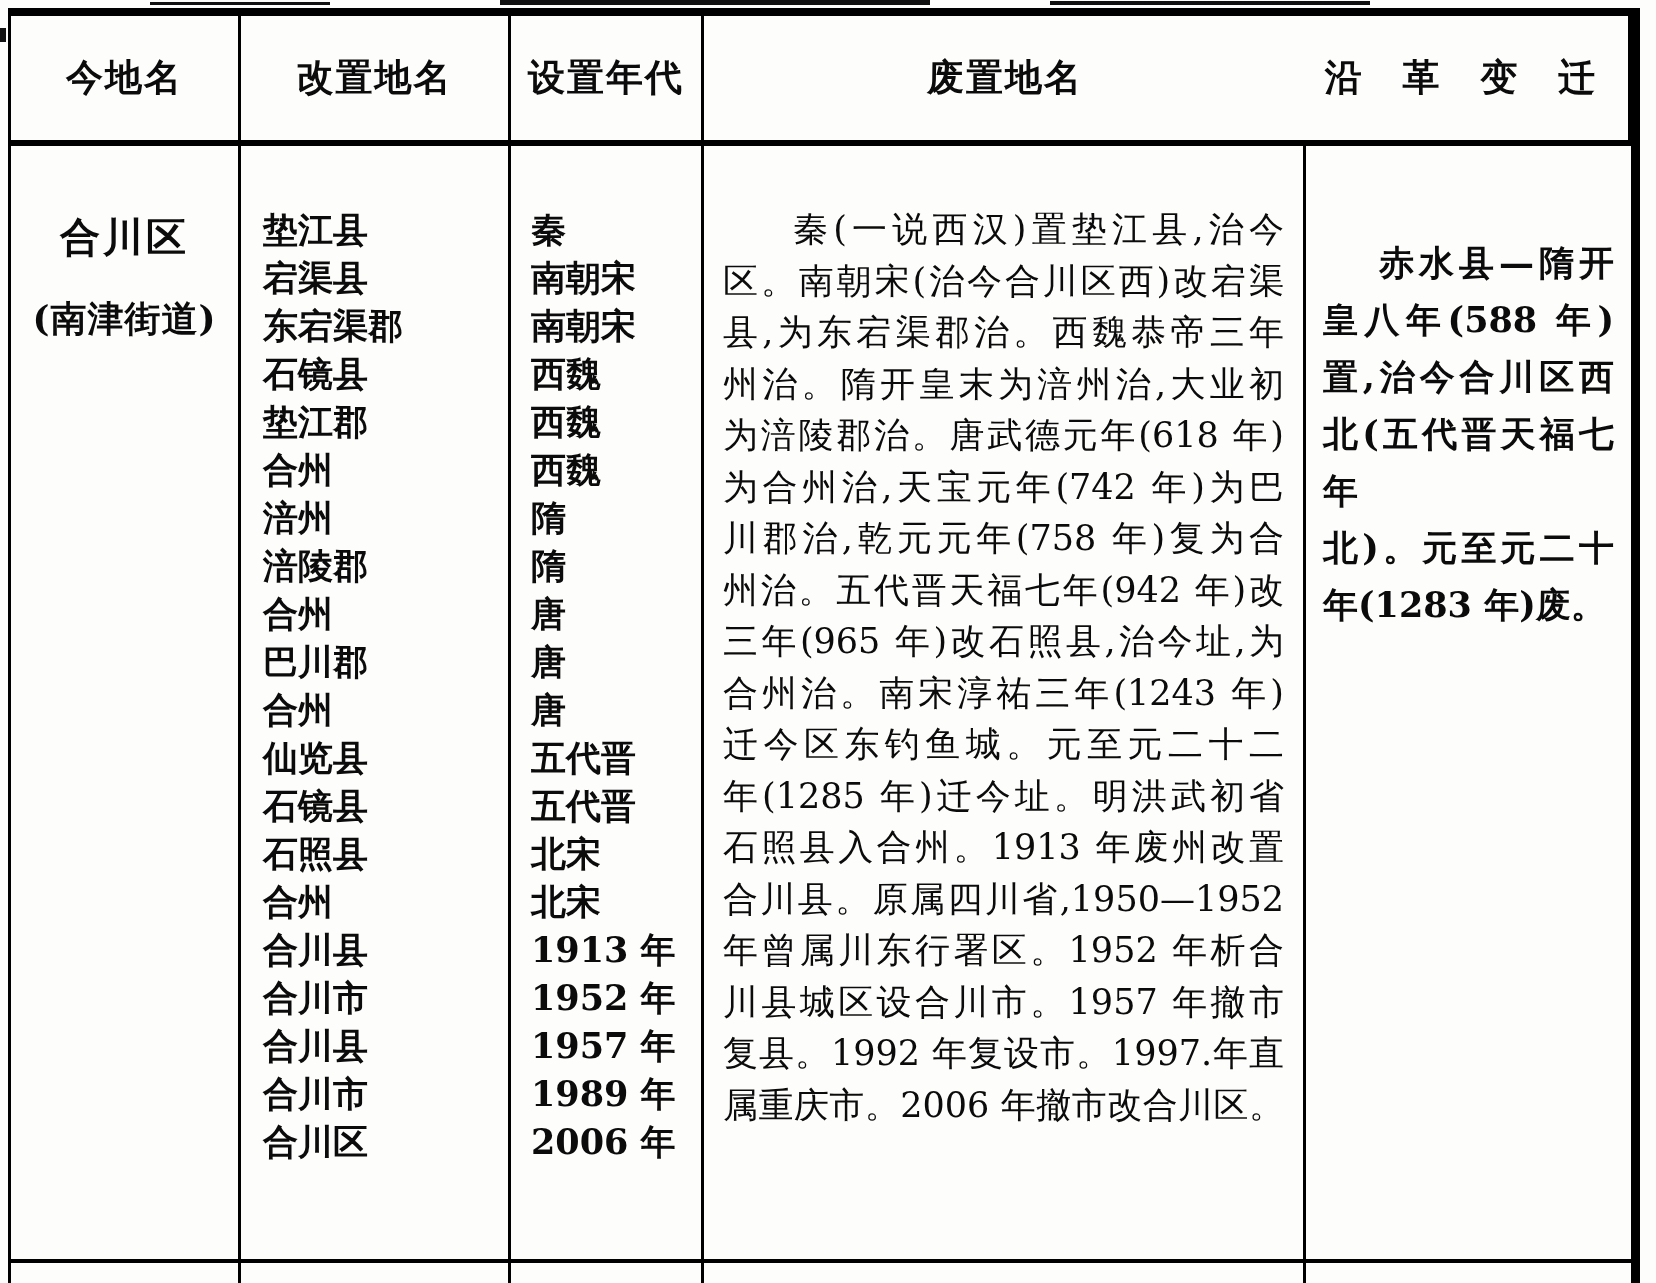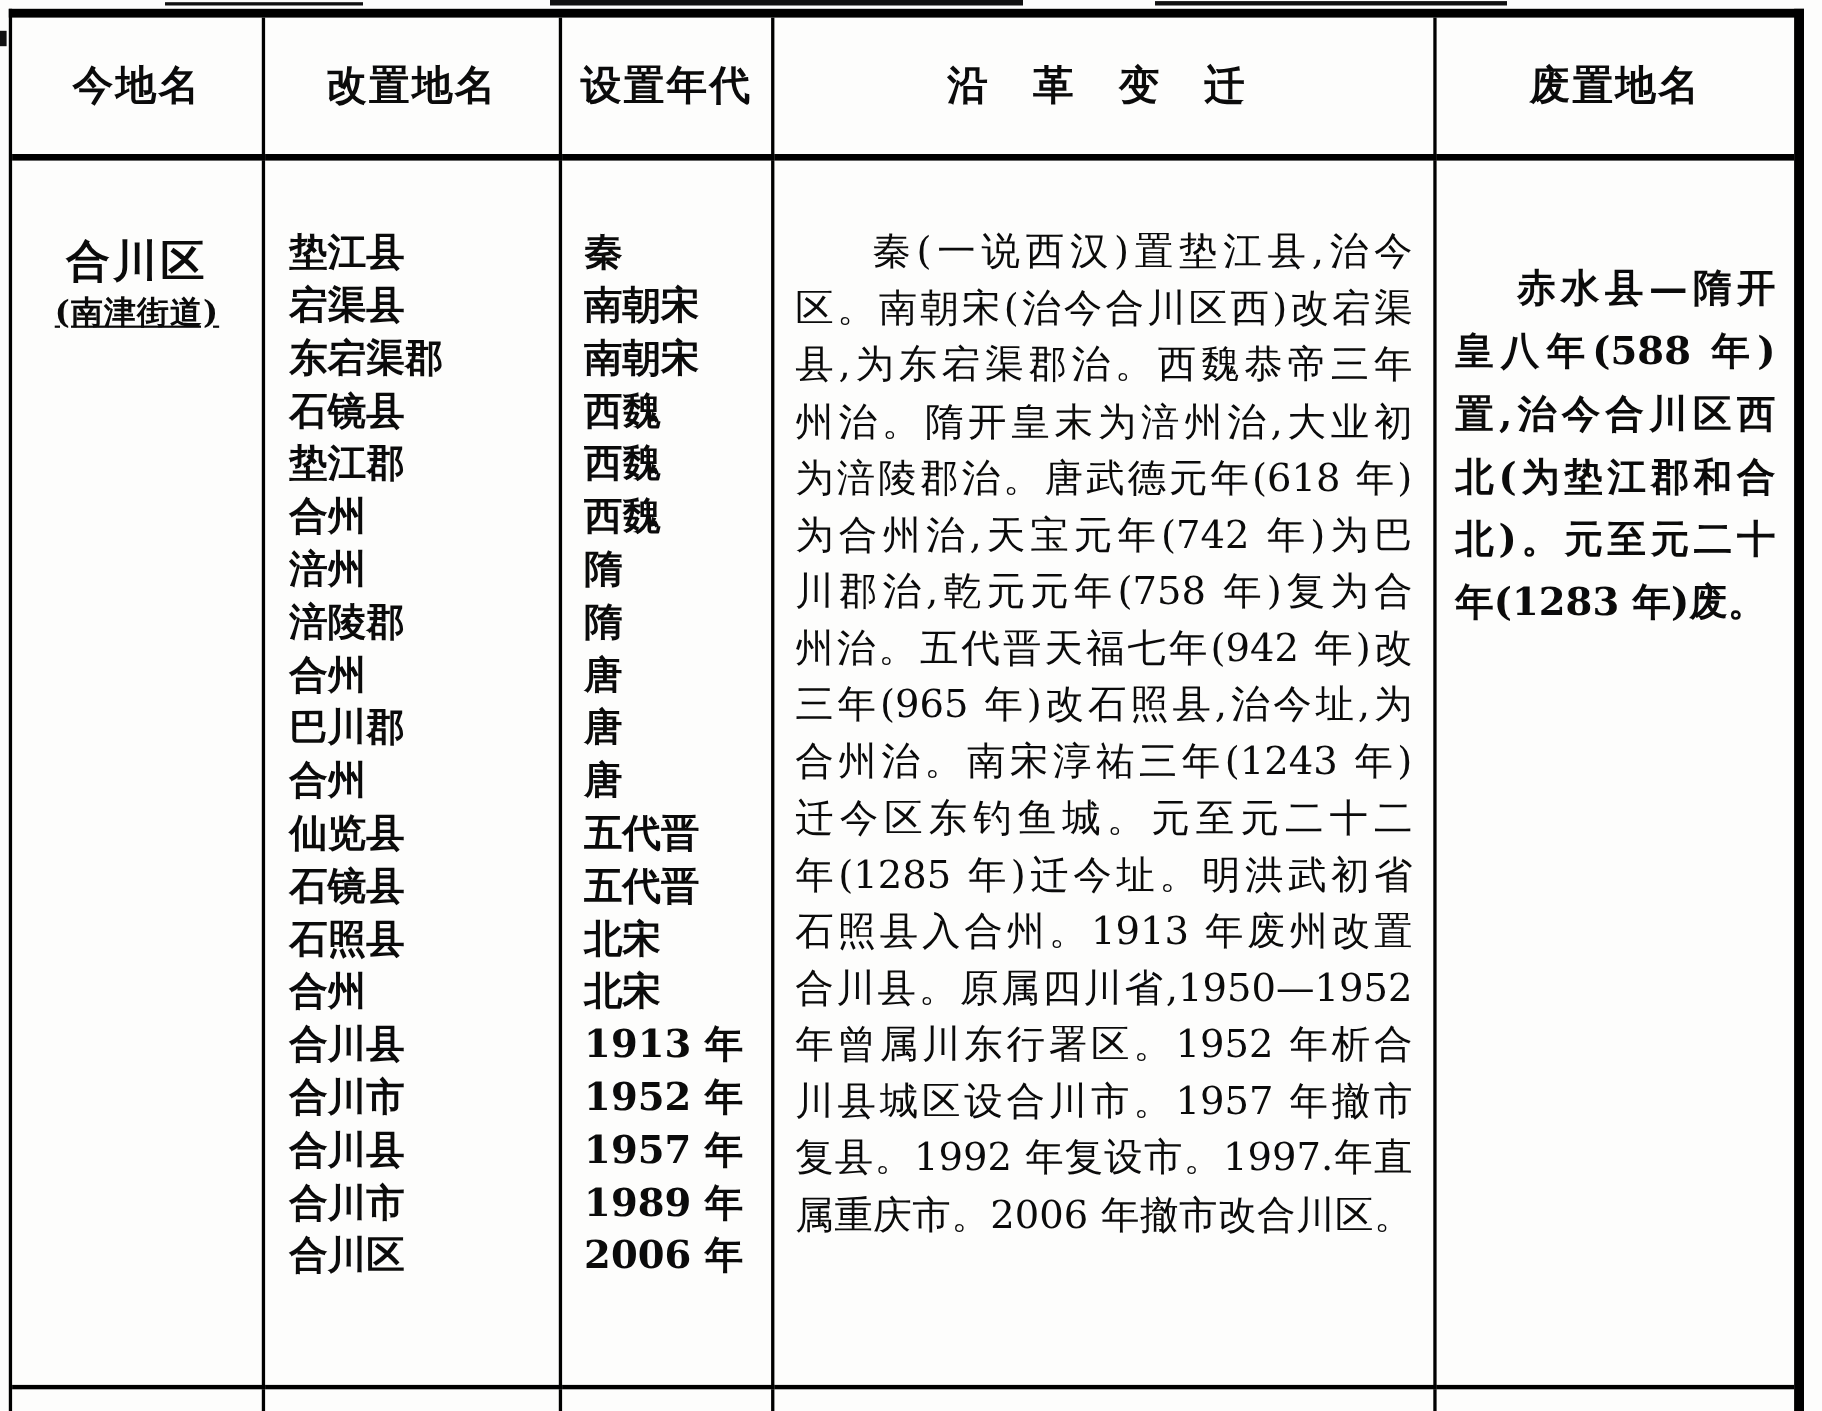--- a/index.html
+++ b/index.html
@@ -33,21 +33,21 @@
   .hc{
     border-bottom:6px solid #000;
     display:flex;align-items:center;justify-content:center;
     font-size:37px;font-weight:bold;letter-spacing:2px;white-space:nowrap;
   }
   .hc.evo{letter-spacing:14px;}
   .footc{border-bottom:none;}
 
   .cell-current{text-align:center;padding-top:64px;}
   .cur-name{font-size:40px;font-weight:bold;letter-spacing:3px;}
-  .cur-note{font-size:29px;font-weight:bold;margin-top:0;letter-spacing:1px;text-decoration:underline;}
+  .cur-note{font-size:36px;font-weight:bold;margin-top:30px;letter-spacing:1px;}
 
   .cell-renamed{padding:60px 0 12px 22px;}
   .cell-renamed .line{font-size:35px;font-weight:bold;line-height:48px;white-space:nowrap;}
 
   .cell-eras{padding:60px 0 0 20px;}
   .cell-eras .line{font-size:35px;font-weight:bold;line-height:48px;white-space:nowrap;}
 
   .cell-history{padding:58px 19px 0 19px;}
   .cell-history .line{
     font-size:35px;font-weight:normal;line-height:51.5px;
@@ -70,22 +70,22 @@
   <div class="artifact a1"></div>
   <div class="artifact a2"></div>
   <div class="artifact a3"></div>
   <div class="artifact a4"></div>
 
   <div class="table">
 
     <div class="c hc">今地名</div>
     <div class="c hc">改置地名</div>
     <div class="c hc">设置年代</div>
+    <div class="c hc last">废置地名</div>
     <div class="c hc evo">沿 革 变 迁</div>
-    <div class="c hc last">废置地名</div>
 
     <div class="c cell-current">
       <div class="cur-name">合川区</div>
       <div class="cur-note">(南津街道)</div>
     </div>
 
     <div class="c cell-renamed">
         <div class="line">垫江县</div>
         <div class="line">宕渠县</div>
         <div class="line">东宕渠郡</div>
@@ -149,21 +149,21 @@
         <div class="line">年曾属川东行署区。1952 年析合</div>
         <div class="line">川县城区设合川市。1957 年撤市</div>
         <div class="line">复县。1992 年复设市。1997.年直</div>
         <div class="line">属重庆市。2006 年撤市改合川区。</div>
       </div>
 
     <div class="c cell-abolished last">
         <div class="line">赤水县—隋开</div>
         <div class="line">皇八年(588 年)</div>
         <div class="line">置,治今合川区西</div>
-        <div class="line">北(为垫江郡和合</div>
+        <div class="line">北(五代晋天福七年</div>
         <div class="line">北)。元至元二十</div>
         <div class="line">年(1283 年)废。</div>
       </div>
 
     <div class="c footc"></div>
     <div class="c footc"></div>
     <div class="c footc"></div>
     <div class="c footc"></div>
     <div class="c footc last"></div>
   </div>

